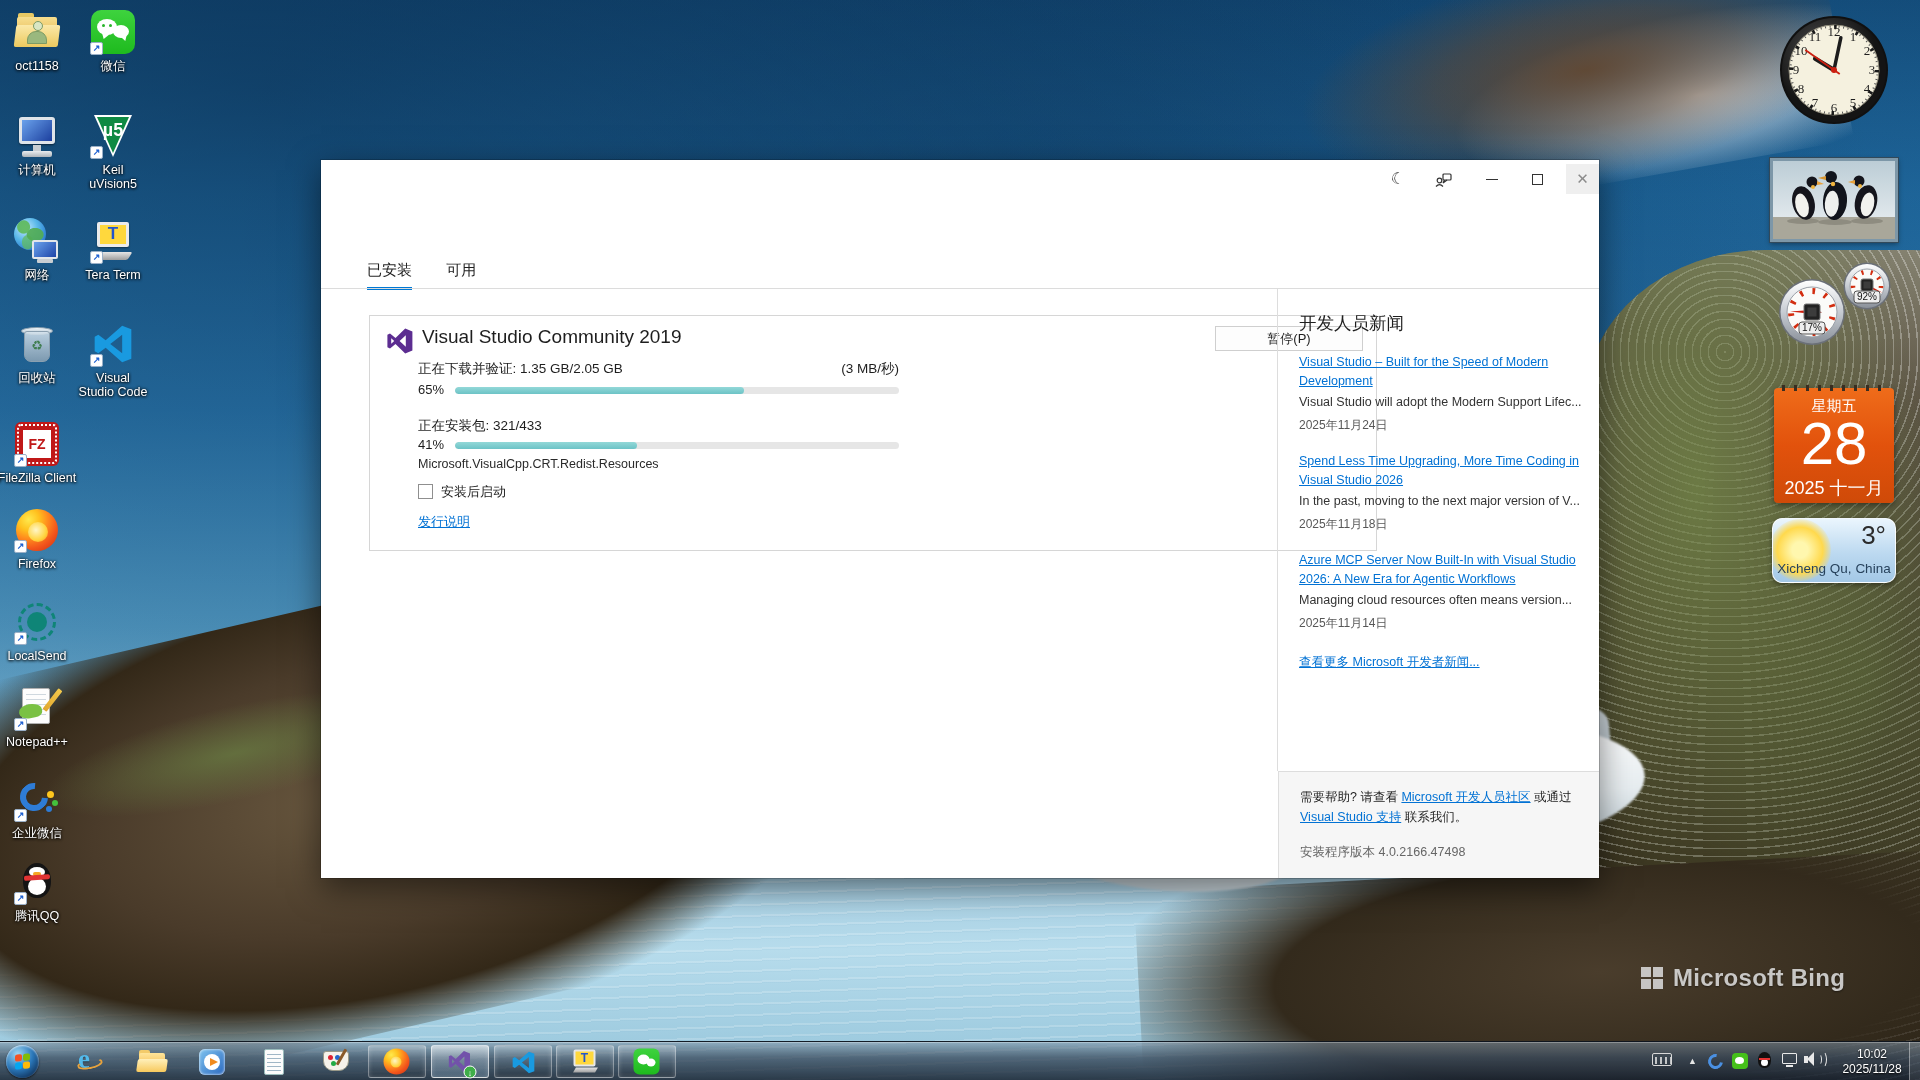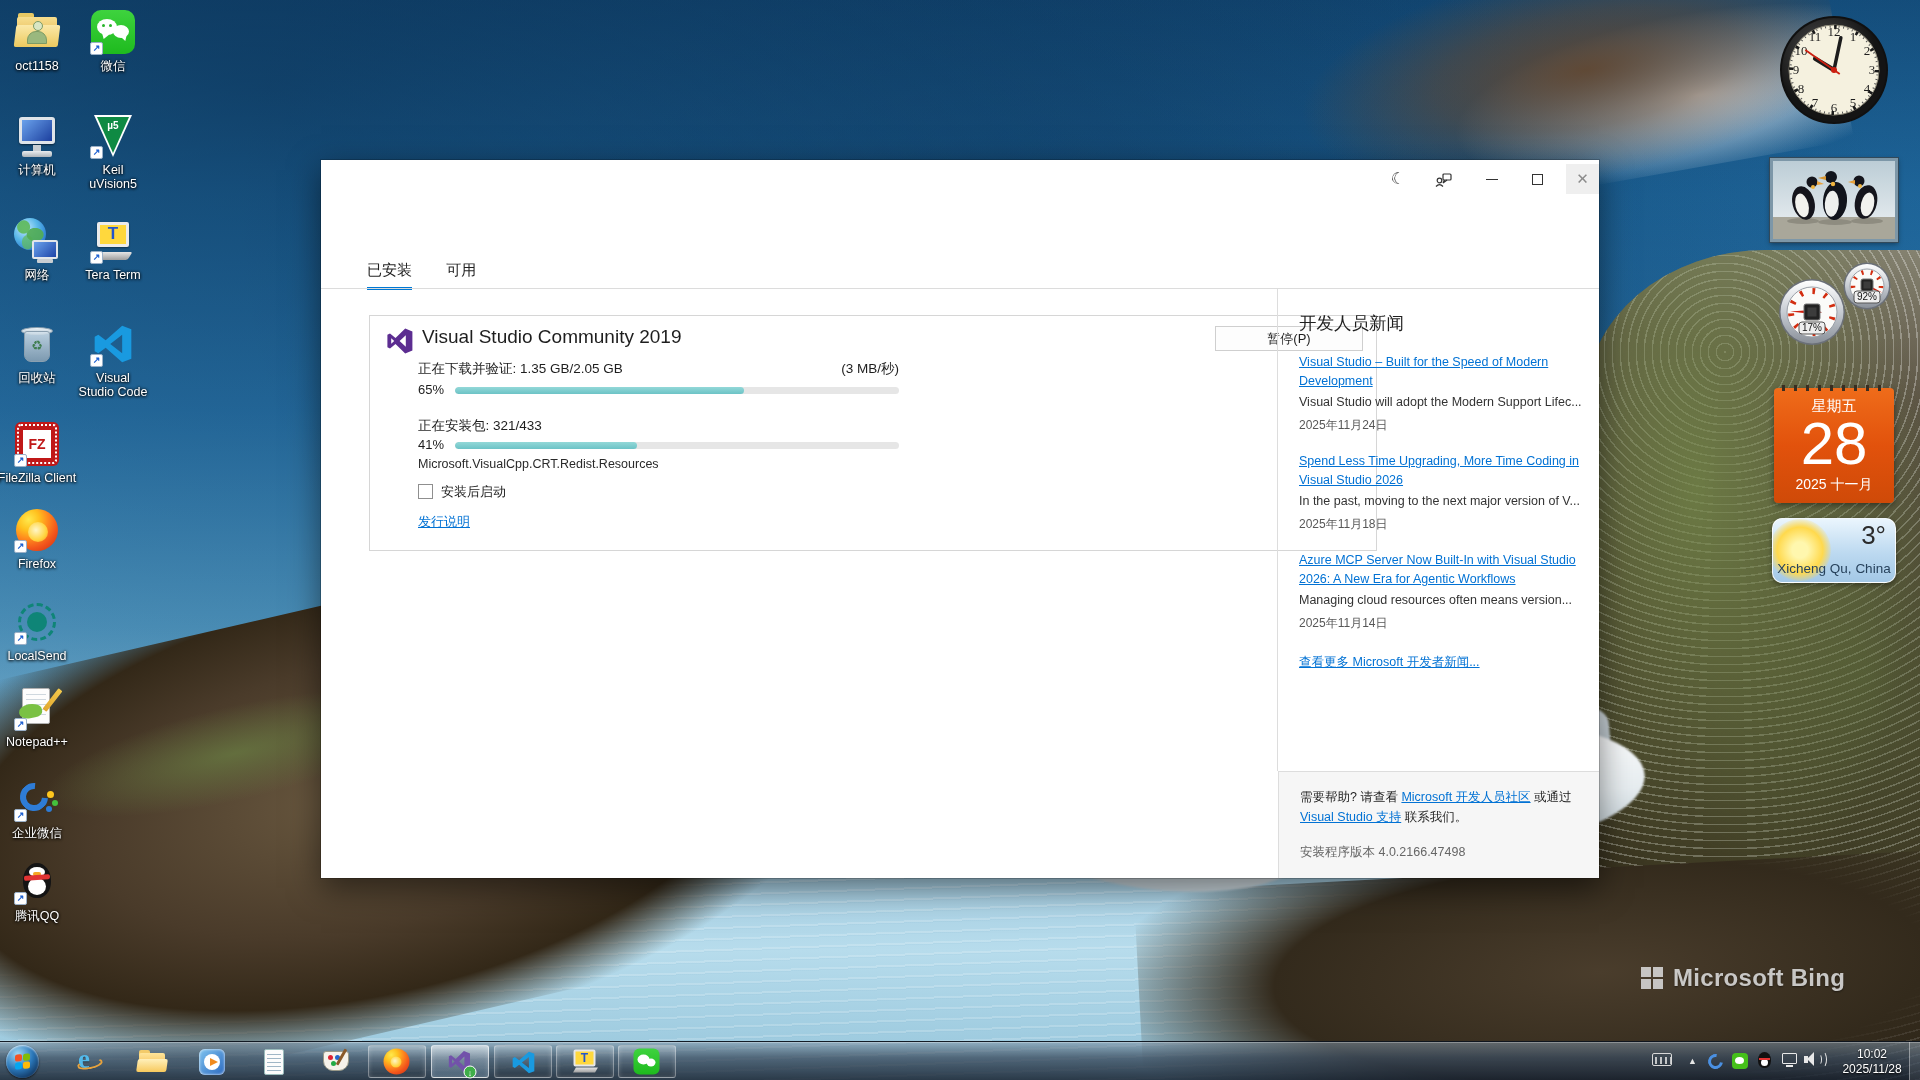--- a/index.html
+++ b/index.html
@@ -74,21 +74,21 @@
   .wc-bg{left:2px;top:2px;width:44px;height:44px;background:linear-gradient(180deg,#3ed33e,#1eba1e);border-radius:10px;}
   .wb1{left:8px;top:11px;width:20px;height:16px;background:#fff;border-radius:50%;z-index:2;}
   .wt1{left:11px;top:25px;border:4px solid transparent;border-top:6px solid #fff;transform:rotate(18deg);z-index:2;}
   .wb2{left:24px;top:17px;width:16px;height:13px;background:#fff;border-radius:50%;z-index:2;}
   .wt2{left:33px;top:28px;border:3px solid transparent;border-top:5px solid #fff;transform:rotate(-18deg);z-index:2;}
   .we1{left:13px;top:16px;width:3px;height:3px;border-radius:50%;background:#28b42a;z-index:3;}
   .we2{left:20px;top:16px;width:3px;height:3px;border-radius:50%;background:#28b42a;z-index:3;}
   
   .k-out{left:5px;top:3px;width:38px;height:42px;background:#fff;clip-path:polygon(50% 100%,0 0,100% 0);}
   .k-in{left:8px;top:5px;width:32px;height:36px;background:#0f8a43;clip-path:polygon(50% 100%,0 0,100% 0);}
-  .k-txt{left:0;top:8px;width:48px;text-align:center;color:#fff;font-weight:bold;font-size:10px;}
+  .k-txt{left:0;top:8px;width:48px;text-align:center;color:#fff;font-weight:bold;font-size:18px;}
   
   .t-mon{left:8px;top:5px;width:32px;height:25px;background:#ffd83d;border:3px solid #ececec;border-radius:2px;box-shadow:0 1px 2px rgba(0,0,0,.4);}
   .t-T{left:8px;top:7px;width:32px;text-align:center;color:#2255cc;font-weight:bold;font-size:17px;}
   .t-kb{left:7px;bottom:5px;width:34px;height:8px;background:linear-gradient(#e6e6e6,#9e9e9e);border-radius:2px;transform:skewX(-32deg);}
   
   .fz-st{left:4px;top:4px;width:40px;height:40px;background:#c01818;border:2px dotted #fff;border-radius:4px;box-shadow:0 0 0 2px #c01818;}
   .fz-in{left:10px;top:10px;width:28px;height:28px;background:#fff;}
   .fz-txt{left:10px;top:16px;width:28px;text-align:center;color:#c01818;font-weight:bold;font-size:14px;}
   
   .ff{left:3px;top:3px;width:42px;height:42px;border-radius:50%;background:radial-gradient(circle at 30% 25%,#ffe94d 0%,#ffc11e 25%,#ff8a1e 45%,#f2541b 68%,#d63a15 88%);}
@@ -164,21 +164,21 @@
   .clockg{left:1779px;top:15px;}
   .peng{left:1770px;top:158px;width:128px;height:84px;border:3px solid #7d97a8;outline:1px solid #32495a;background:#cfd8dc;box-shadow:0 2px 5px rgba(0,0,0,.4);}
   .meter-big{left:1778px;top:278px;}
   .meter-sm{left:1843px;top:262px;}
   .cal{left:1774px;top:388px;width:120px;height:115px;border-radius:4px;background:linear-gradient(180deg,#ef6c1a,#e2520c 50%,#cf4a08);
       box-shadow:0 2px 6px rgba(0,0,0,.45);text-align:center;color:#fff;}
   .cal:before{content:"";position:absolute;left:8px;right:8px;top:-3px;height:6px;
       background:repeating-linear-gradient(90deg,#3a2d20 0 3px,transparent 3px 12px);}
   .cal-wd{padding-top:9px;font-size:15px;}
   .cal-day{font-size:60px;line-height:60px;margin-top:-2px;}
-  .cal-mo{font-size:14px;margin-top:2px;}
+  .cal-mo{font-size:18px;margin-top:2px;}
   .wea{left:1772px;top:518px;width:124px;height:65px;border-radius:10px;border:1px solid rgba(255,255,255,.85);
       background:linear-gradient(180deg,#eaf5fd,#bcd9f0 55%,#a3c8e6);box-shadow:0 2px 5px rgba(0,0,0,.4);overflow:hidden;}
   .wea-sun{position:absolute;left:-4px;top:0px;width:62px;height:62px;border-radius:50%;
       background:radial-gradient(circle,#fff7ae 18%,#ffd94d 52%,rgba(255,217,77,0) 74%);}
   .wea-t{position:absolute;right:9px;top:1px;font-size:26px;color:#2b2b2b;}
   .wea-loc{position:absolute;left:0;right:0;bottom:6px;text-align:center;font-size:13.5px;color:#27425c;}
 
   
   .tbar{position:absolute;left:0;bottom:0;width:1920px;height:39px;
       background:linear-gradient(180deg,rgba(130,150,168,.55),rgba(58,74,92,.78) 42%,rgba(24,34,48,.85));

